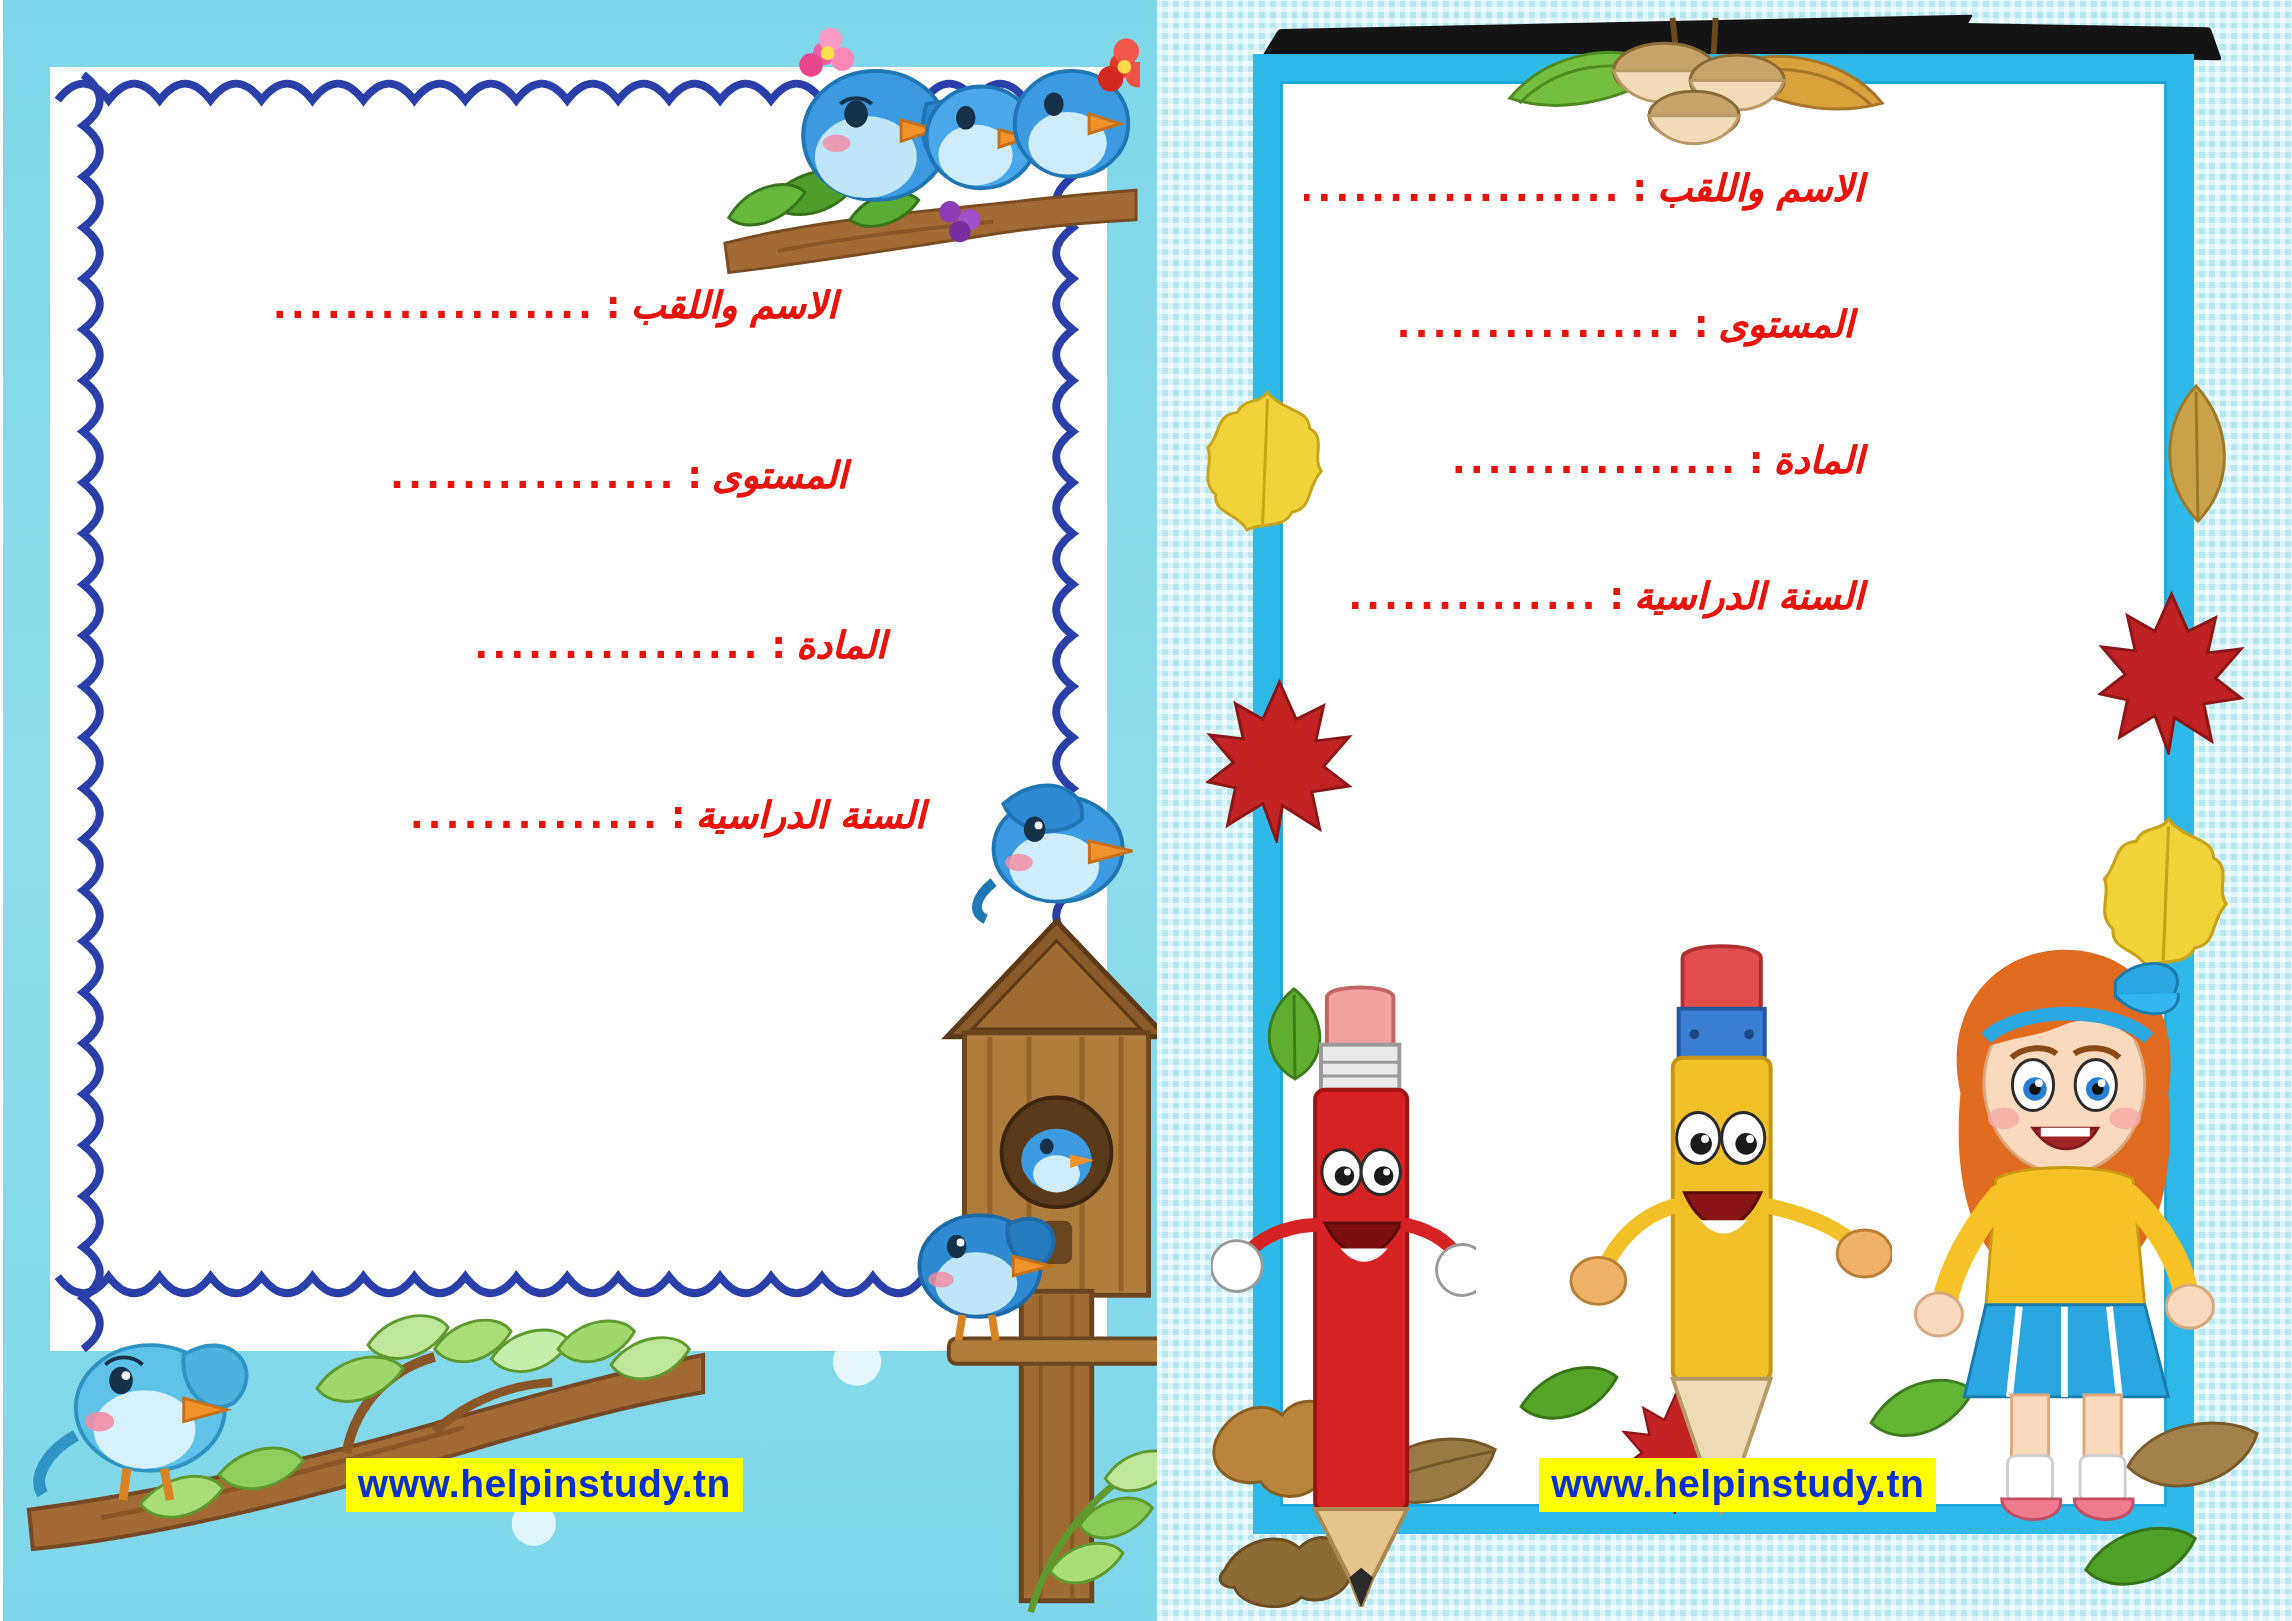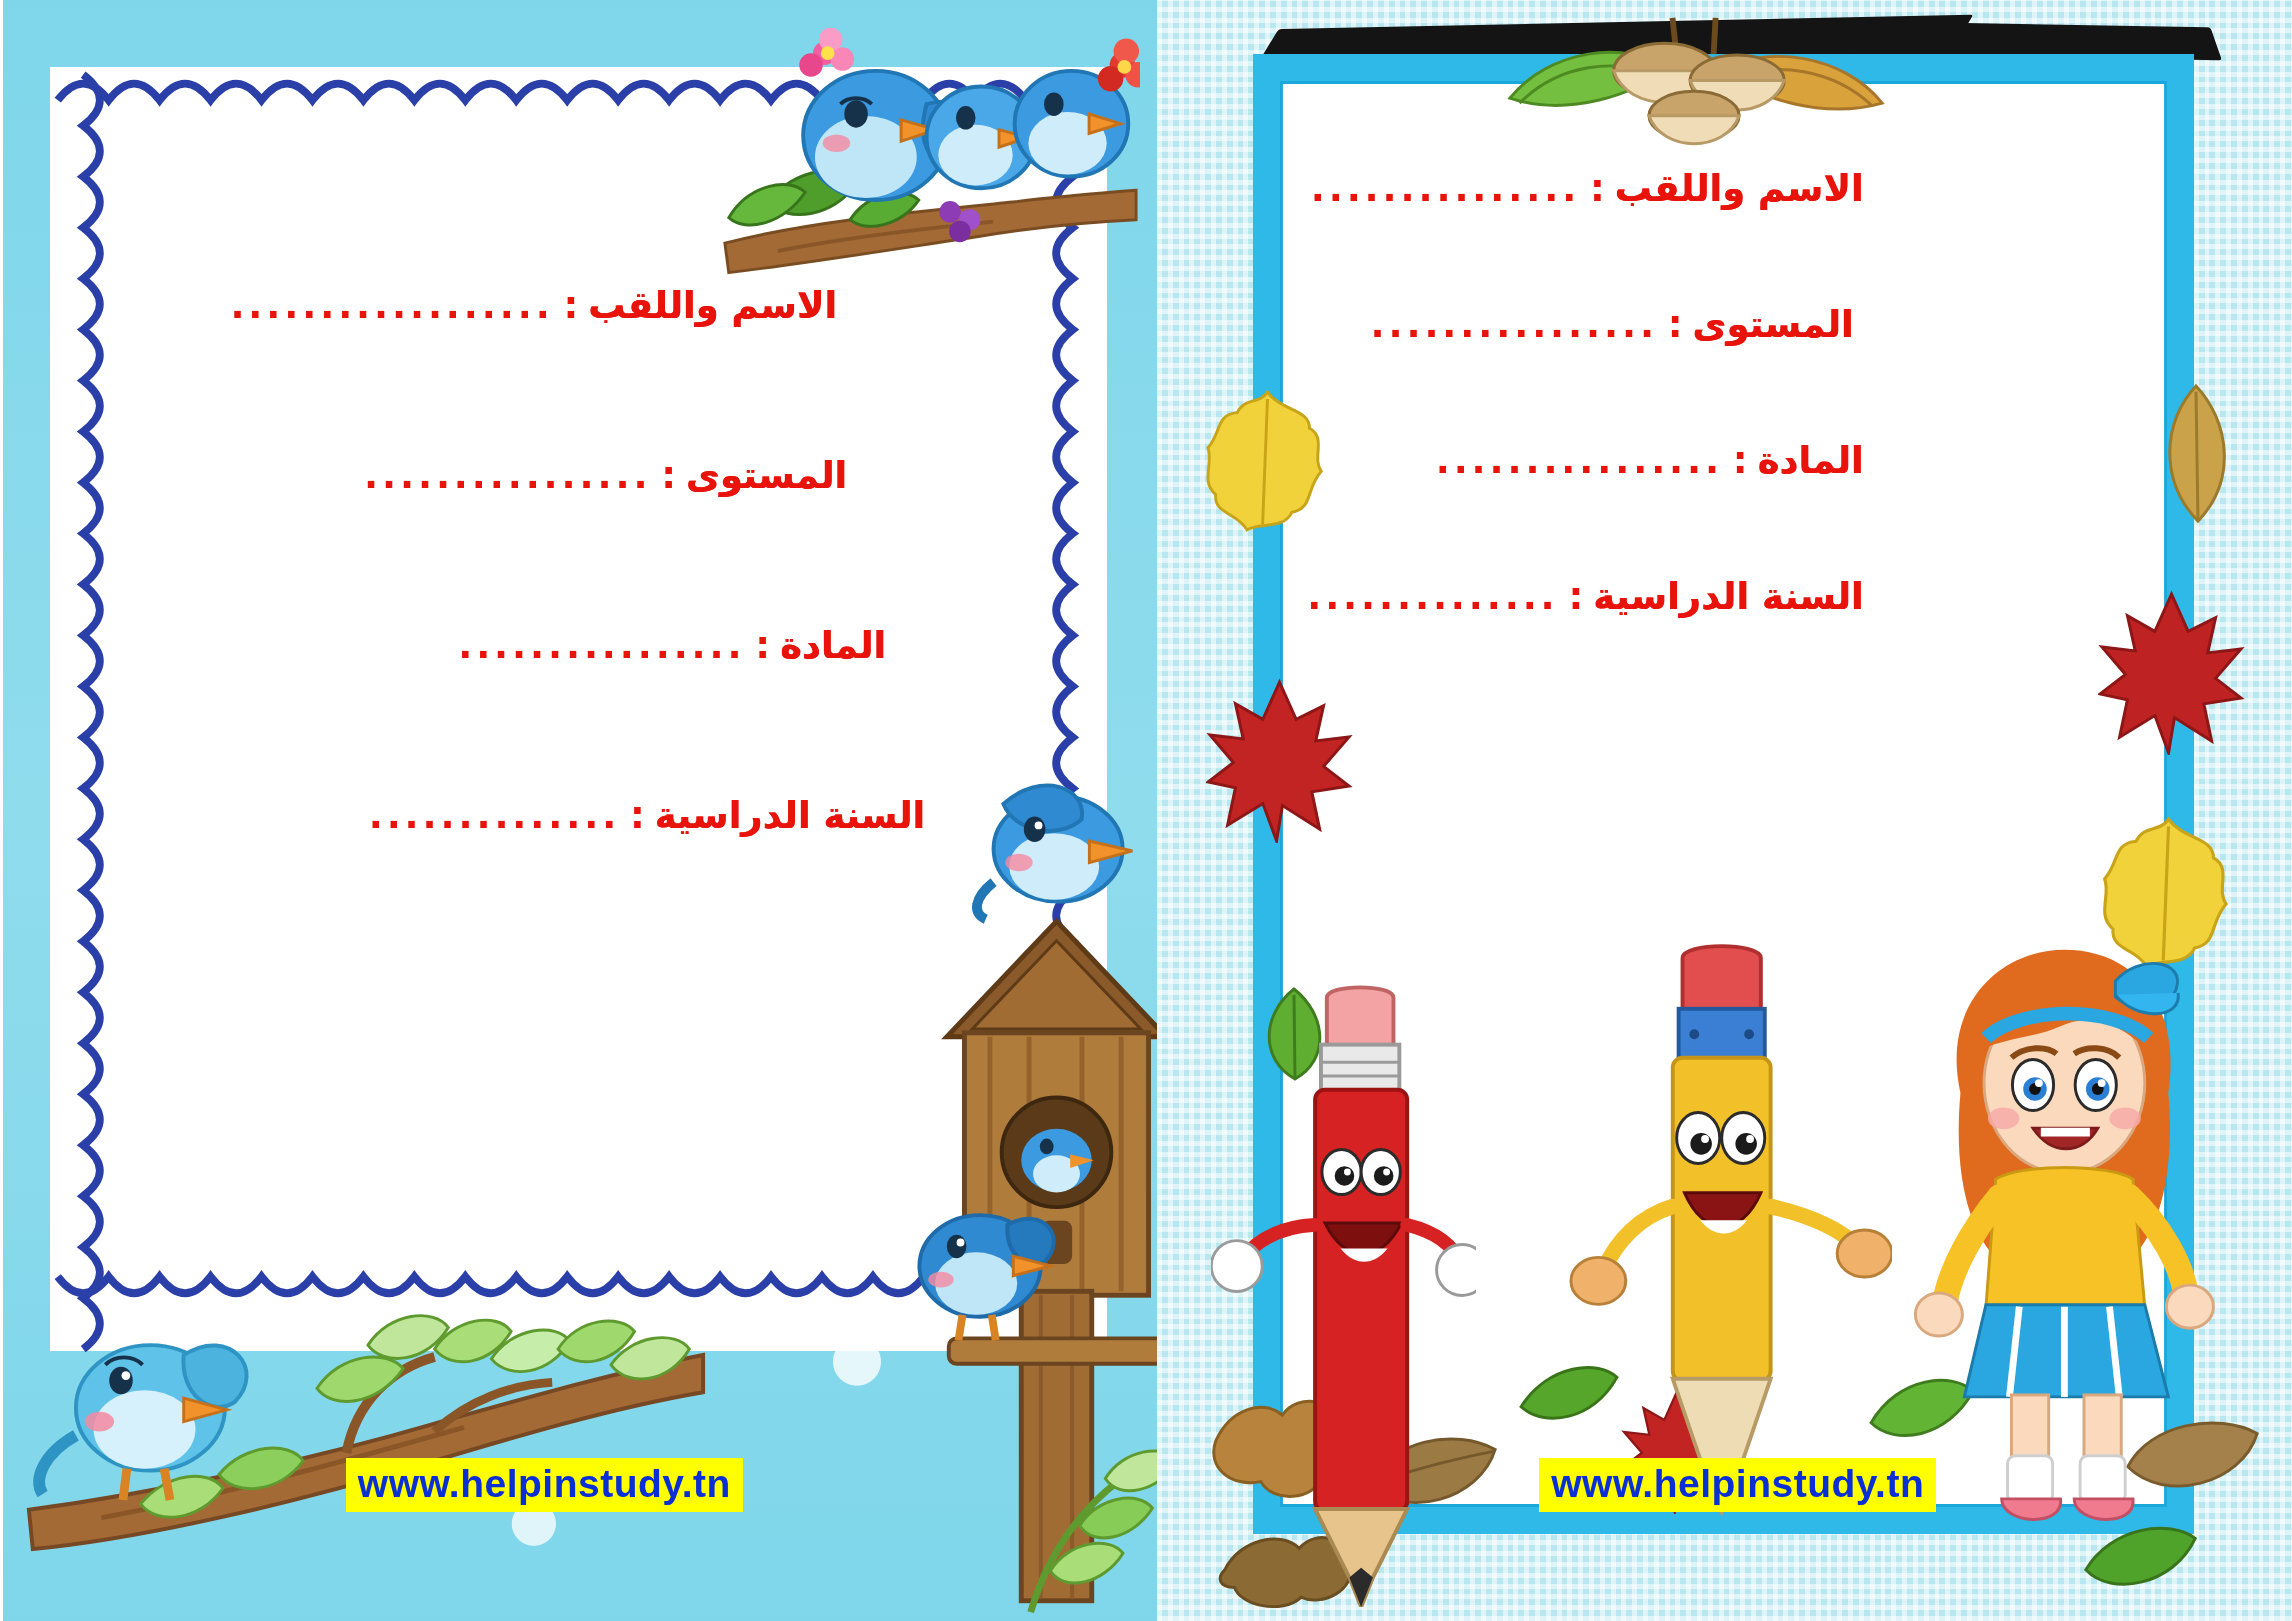--- a/index.html
+++ b/index.html
@@ -122,20 +122,21 @@
     align-items: baseline;
     justify-content: flex-start;
     white-space: nowrap;
   }
   .field-label {
     color: #e8140c;
     font-weight: bold;
     font-size: 37px;
     letter-spacing: -1px;
     text-shadow: 0.5px 0 0 #e8140c;
+    font-style: italic;
   }
   .field-colon {
     color: #e8140c;
     font-weight: bold;
     font-size: 37px;
     padding: 0 9.8px;
   }
   .field-dots {
     color: #e8140c;
     font-weight: bold;

